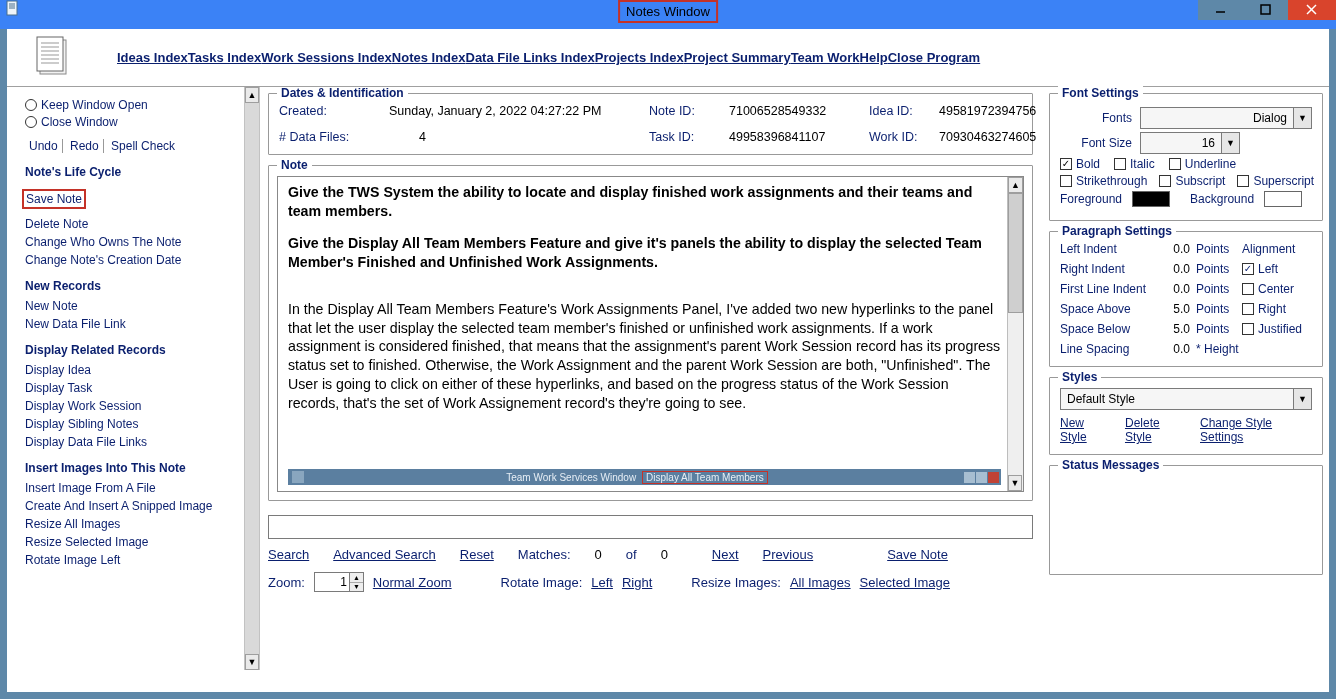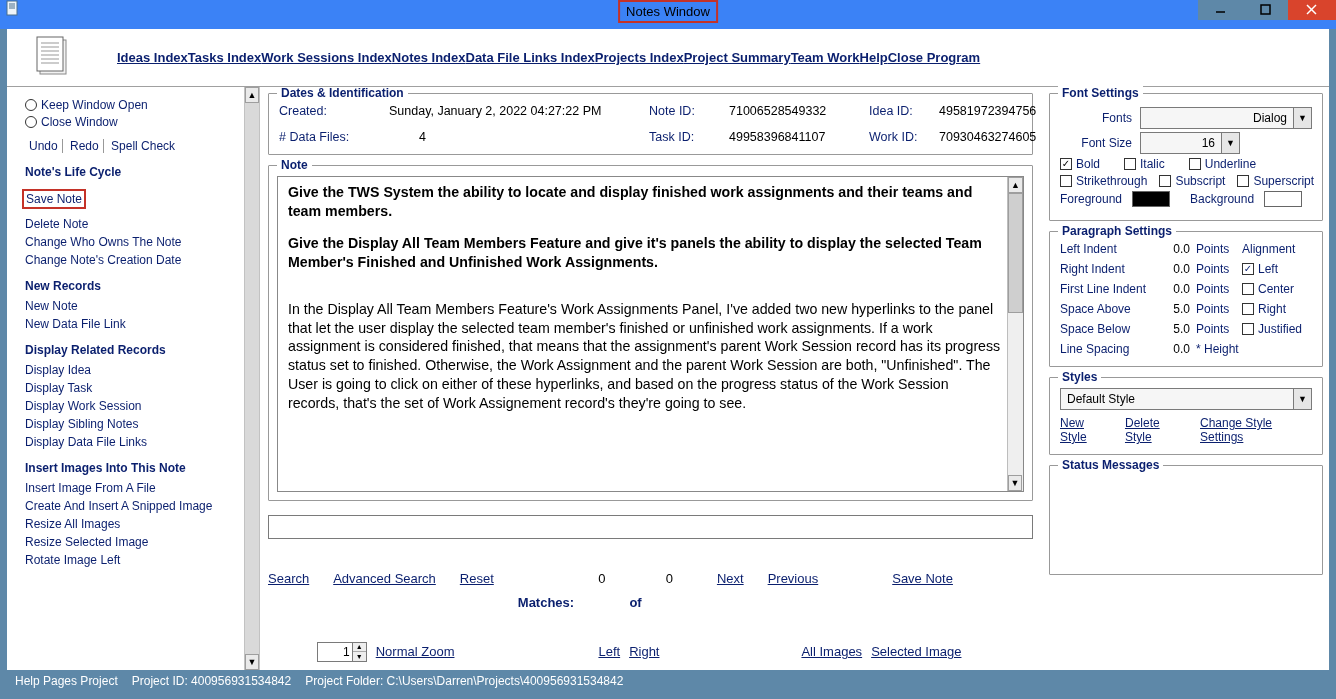--- a/index.html
+++ b/index.html
@@ -70,21 +70,21 @@
   .note-inner-bar .tab.hl { border:1px solid #c43228; padding:0 3px;}
   .note-inner-bar .spacer { flex:1; }
   .note-inner-bar .winbtns { display:flex; gap:1px; margin-right:2px; }
   .note-inner-bar .wb { width:11px; height:11px; background:#a7bed1; }
   .note-inner-bar .wb.cl { background:#c04235; }
 
   .search-input { width: 100%; height:24px; border:1px solid #7a7a7a; margin: 4px 0 6px 0; padding: 2px 4px; }
   
   .link-row { display:flex; align-items:center; gap: 24px; font-size:13px; margin: 2px 0 10px 0; }
   .ulink { color:#0a1f6e; text-decoration:underline; cursor:pointer; }
-  .plain-b { color:#0a1f6e; font-weight:bold;margin-top:48px; }
+  .plain-b { color:#0a1f6e; font-weight:normal; }
   .plain-n { color:#000; }
 
   .zoom-row { display:flex; align-items:center; gap: 9px; font-size:13px; }
   .spinner { width:50px; height:20px; border:1px solid #7a7a7a; display:flex; }
   .spinner input { width:34px; border:none; text-align:right; padding-right:2px; font-size:12px;}
   .spinner .arrows { width:14px; display:flex; flex-direction:column; border-left:1px solid #7a7a7a;}
   .spinner .ar { flex:1; font-size:7px; display:flex; align-items:center; justify-content:center; background:#eee; border-bottom:1px solid #aaa; }
   .spinner .ar:last-child { border-bottom:none; }
 
   
@@ -247,20 +247,32 @@
 
       
       <div class="fs" style="padding:10px 8px 8px 8px">
         <span class="legend">Note</span>
         <div class="note-box">
           <div class="note-content">
             <p class="bold">Give the TWS System the ability to locate and display finished work assignments and their teams and team members.</p>
             <p class="bold">Give the Display All Team Members Feature and give it's panels the ability to display the selected Team Member's Finished and Unfinished Work Assignments.</p>
             <p style="margin-top:28px">In the Display All Team Members Feature's Work Assignments Panel, I've added two new hyperlinks to the panel that let the user display the selected team member's finished or unfinished work assignments. If a work assignment is considered finished, that means that the assignment's parent Work Session record has its progress status set to finished. Otherwise, the Work Assignment and the parent Work Session are both, "Unfinished". The User is going to click on either of these hyperlinks, and based on the progress status of the Work Session records, that's the set of Work Assignement record's they're going to see.</p>
           </div>
+          <div class="note-inner-bar">
+            <span class="ico"></span>
+            <span class="spacer"></span>
+            <span class="tab">Team Work Services Window</span>
+            <span class="tab hl">Display All Team Members</span>
+            <span class="spacer"></span>
+            <span class="winbtns">
+              <span class="wb"></span>
+              <span class="wb"></span>
+              <span class="wb cl"></span>
+            </span>
+          </div>
           <div class="note-scroll">
             <div class="arrow">▲</div>
             <div class="thumb"></div>
             <div class="arrow" style="position:absolute;bottom:0;width:14px">▼</div>
           </div>
         </div>
       </div>
 
       <input class="search-input" style="">
 
@@ -306,21 +318,21 @@
               <span class="btn">▼</span>
             </span>
         </div>
         <div class="r-row">
           <span class="r-label">Font Size</span>
           <span class="combo short">
               <span class="val">16</span>
               <span class="btn">▼</span>
             </span>
         </div>
-        <div class="r-row" style="gap:24px">
+        <div class="r-row" style="gap:14px">
           <span style="display:flex;align-items:center;gap:4px">
               <span class="cb checked"></span>
               <span class="lbl-b">Bold</span>
             </span>
           <span style="display:flex;align-items:center;gap:4px">
               <span class="cb"></span>
               <span class="lbl-b">Italic</span>
             </span>
           <span style="display:flex;align-items:center;gap:4px">
               <span class="cb"></span>
@@ -405,19 +417,14 @@
           <span class="ulink" style="font-size:12px">Change Style Settings</span>
         </div>
       </div>
 
       <div class="fs" style="height:110px">
         <span class="legend">Status Messages</span>
       </div>
     </div>
   </div>
 
-  <div class="statusbar">
-    <span>Help Pages Project</span>
-    <span>Project ID:  400956931534842</span>
-    <span>Project Folder:  C:\Users\Darren\Projects\400956931534842</span>
-  </div>
 
 </div>
 
 </body></html>

